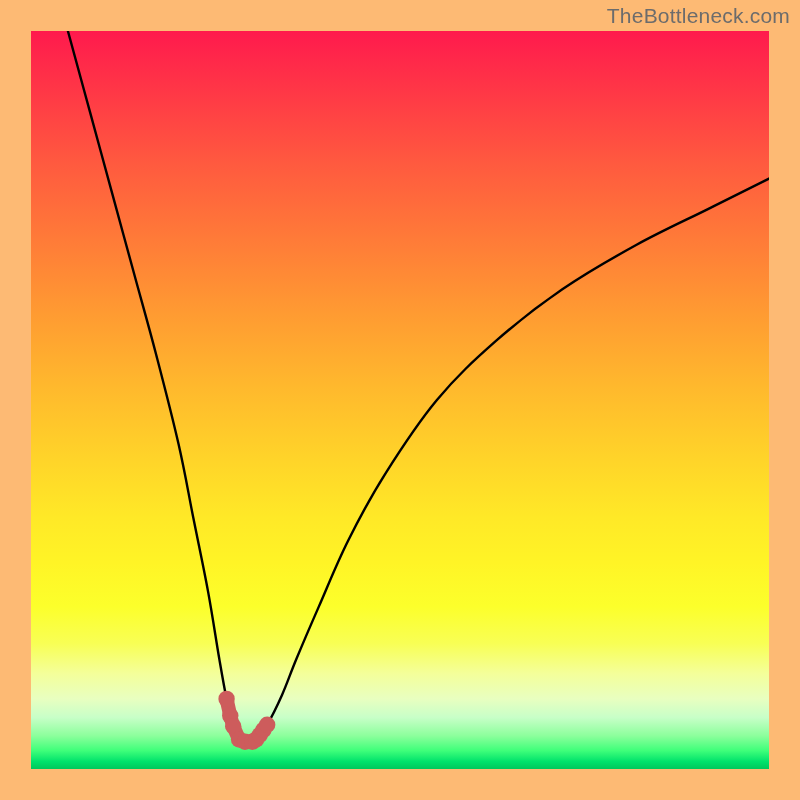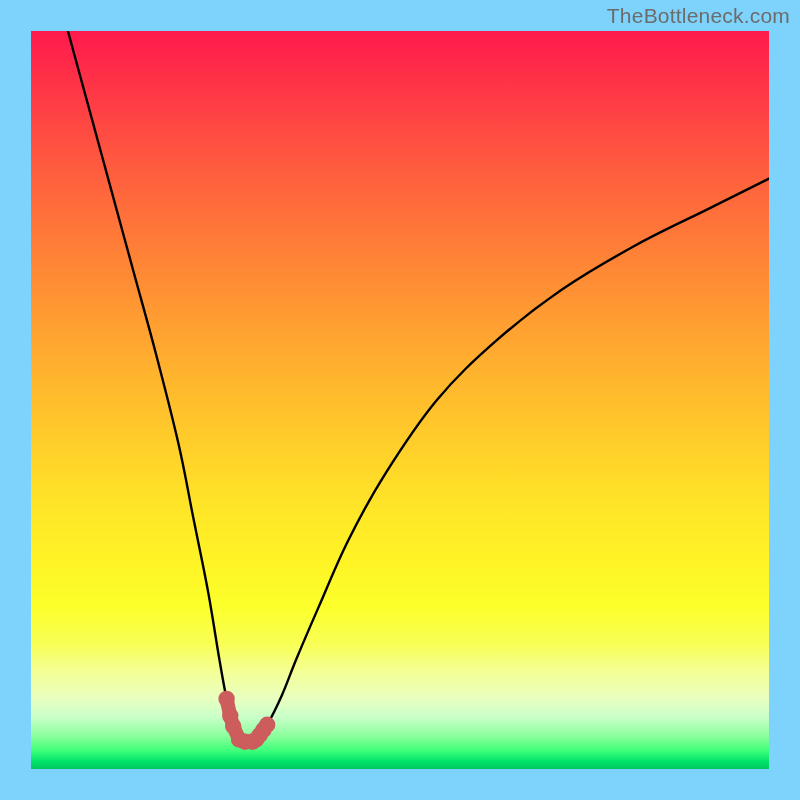--- a/index.html
+++ b/index.html
@@ -8,21 +8,21 @@
     width: 800px;
     height: 800px;
     overflow: hidden;
     background: #000;
     font-family: Arial, Helvetica, sans-serif;
   }
   .frame {
     position: relative;
     width: 800px;
     height: 800px;
-    background: #7dd3fc;
+    background: #fdba74;
   }
   .plot-area {
     position: absolute;
     left: 31px;
     top: 31px;
     width: 738px;
     height: 738px;
     
     background: linear-gradient(to bottom,
       #ff1a4d 0%,

